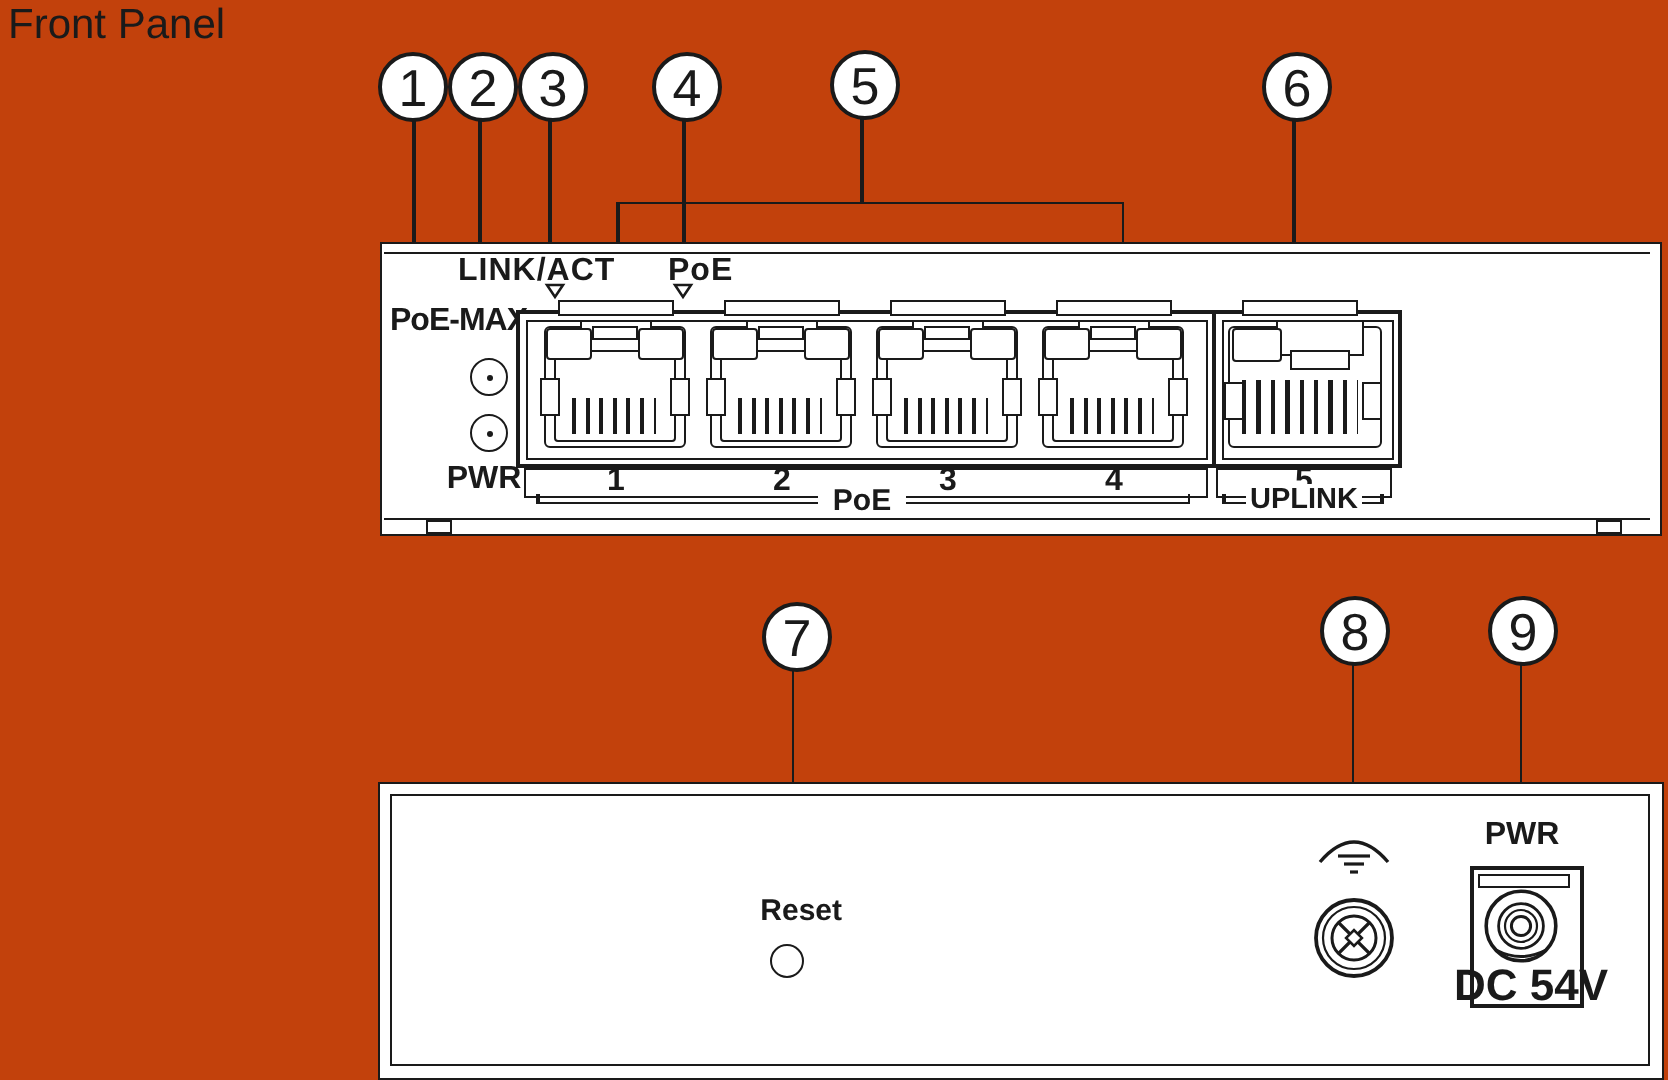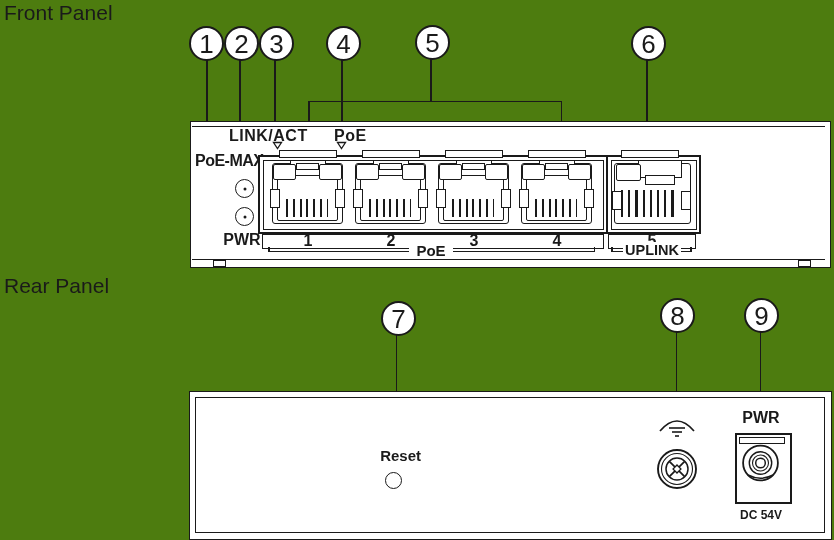--- a/index.html
+++ b/index.html
@@ -1,16 +1,16 @@
 <!DOCTYPE html>
 <html><head>
 <meta charset="utf-8">
 <style>
   html,body{margin:0;padding:0;background:#fff}
-  .scene{position:relative;width:834px;height:540px;background:#4d7c0f;
+  .scene{position:relative;width:834px;height:540px;background:#c2410c;
          font-family:"Liberation Sans",sans-serif;color:#1a1a1a;overflow:hidden}
   .abs{position:absolute}
   .panel-title{font-size:21px;color:#1a1a1a;white-space:nowrap}
   .callout{width:31px;height:31px;border:2.6px solid #1a1a1a;border-radius:50%;
            display:flex;align-items:center;justify-content:center;
            font-size:26px;line-height:1;background:#fff;z-index:5}
   .vline{width:1.5px;background:#1a1a1a}
   .hline{height:1.5px;background:#1a1a1a}
   .lbl{font-weight:bold;white-space:nowrap}
   .chassis{border:1.5px solid #1a1a1a;background:#fff}
@@ -46,21 +46,20 @@
   .portnum{position:absolute;top:-3px;width:20px;text-align:center;font-weight:bold;font-size:16px}
   .blabel{position:absolute;top:242px;font-weight:bold;font-size:15px;text-align:center;background:#fff;z-index:3}
   .vtick{position:absolute;width:1.5px;height:5.5px;background:#1a1a1a}
 </style>
 </head>
 <body>
 
 <div class="scene">
 
   <div class="abs panel-title" style="left:4px;top:1px">Front Panel</div>
-  <div class="abs panel-title" style="left:4px;top:274px">Rear Panel</div>
 
   <div class="abs vline" style="left:206px;top:57px;height:158px"></div>
   <div class="abs hline" style="left:206px;top:214px;width:29px"></div>
   <div class="abs vline" style="left:239px;top:57px;height:122px"></div>
   <div class="abs vline" style="left:274px;top:57px;height:107px"></div>
   <div class="abs vline" style="left:341px;top:57px;height:107px"></div>
   <div class="abs vline" style="left:430px;top:56px;height:46px"></div>
   <div class="abs hline" style="left:308px;top:100.5px;width:254px"></div>
   <div class="abs vline" style="left:308px;top:101px;height:52px"></div>
   <div class="abs vline" style="left:560.5px;top:101px;height:51px"></div>
@@ -223,15 +222,15 @@
   <div class="abs" style="left:735px;top:433px;width:53px;height:67px;border:2px solid #1a1a1a;background:#fff">
     <div class="abs" style="left:2px;top:1.5px;width:44px;height:5px;border:1.1px solid #1a1a1a"></div>
   </div>
   <svg class="abs" style="left:739px;top:443px" width="43" height="43">
     <circle cx="21.5" cy="20" r="17.4" fill="#fff" stroke="#1a1a1a" stroke-width="1.8"></circle>
     <circle cx="21.5" cy="20" r="11.2" fill="none" stroke="#1a1a1a" stroke-width="1.4"></circle>
     <circle cx="21.5" cy="20" r="8" fill="none" stroke="#1a1a1a" stroke-width="1.1"></circle>
     <circle cx="21.5" cy="20" r="4.8" fill="none" stroke="#1a1a1a" stroke-width="1.5"></circle>
     <path d="M9,32 Q21.5,38.5 34,32" fill="none" stroke="#1a1a1a" stroke-width="1.5"></path>
   </svg>
-  <div class="abs lbl" style="left:727px;top:508px;width:68px;text-align:center;font-size:12px">DC 54V</div>
+  <div class="abs lbl" style="left:727px;top:480px;width:68px;text-align:center;font-size:22px">DC 54V</div>
 
 </div>
 
 </body></html>

